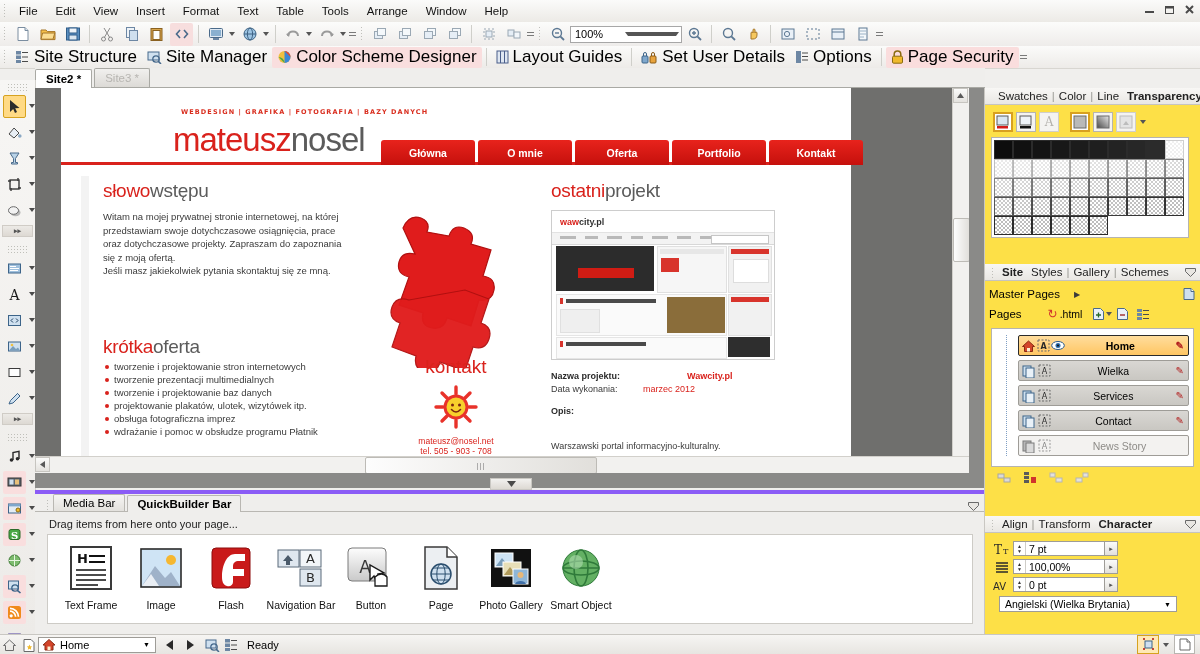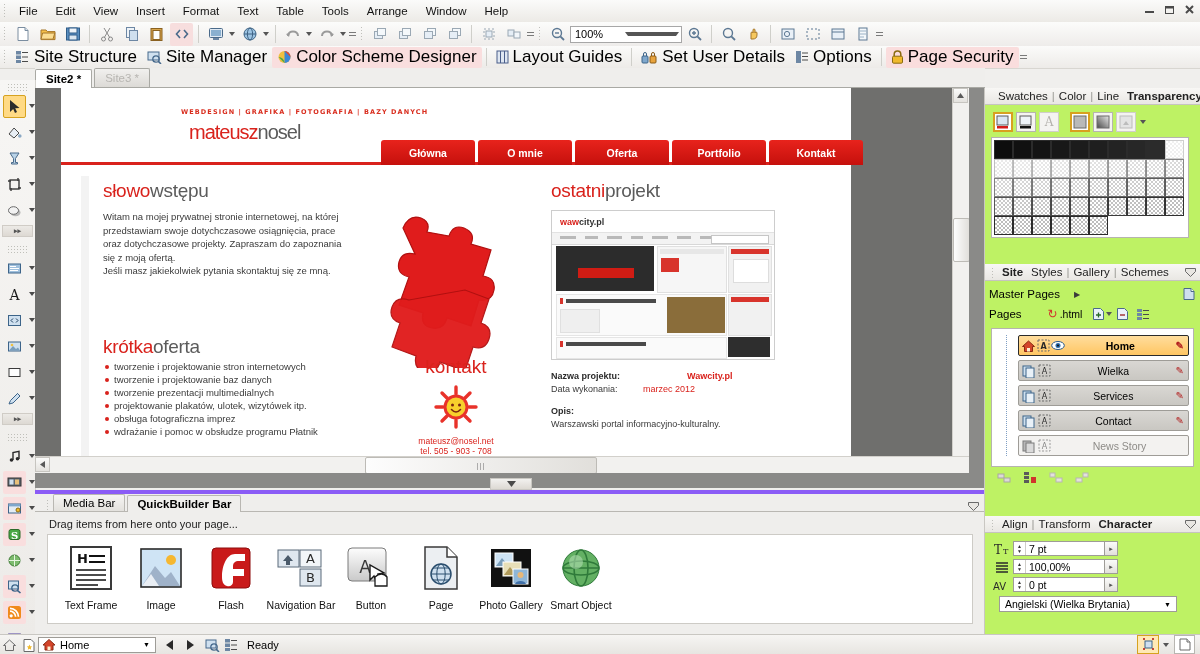--- a/index.html
+++ b/index.html
@@ -76,21 +76,21 @@
   .tcollapse b{font-size:7px;color:#555;}
 
   
   #canvaswrap{position:absolute;left:35px;top:88px;width:950px;height:400px;background:#8a8a88;}
   #canvasinner{position:absolute;left:0;top:0;width:934px;height:385px;overflow:hidden;background:#6f6f6d;}
   #page{position:absolute;left:26px;top:0;width:790px;height:385px;background:#fff;}
 
   
   .site-kw{position:absolute;left:120px;top:20px;font-size:6.5px;letter-spacing:1.1px;
            color:#d92e1f;font-weight:bold;font-family:"DejaVu Sans",sans-serif;}
-  .site-logo{position:absolute;left:128px;top:33px;font-size:20px;letter-spacing:-1px;}
+  .site-logo{position:absolute;left:112px;top:33px;font-size:33px;letter-spacing:-1px;}
   .site-logo .a{color:#d9221c;}
   .site-logo .b{color:#5b5b5b;}
   .site-rule{position:absolute;left:0;top:74px;width:100%;height:3px;background:#d9221c;}
   .site-navwrap{position:absolute;left:320px;top:52px;display:flex;gap:3px;}
   .navbtn{width:94px;height:25px;background:linear-gradient(#e8231c,#c5100c);
           color:#fff;font-weight:bold;font-size:10.5px;display:flex;align-items:center;
           justify-content:center;border-radius:3px 3px 0 0;}
   .leftcol{position:absolute;left:20px;top:88px;width:8px;bottom:0;background:#f3f3f3;}
 
   .h-red{color:#d9221c;}
@@ -120,21 +120,21 @@
   .qbtab.active{background:#efeeec;font-weight:bold;position:relative;top:1px;}
   .qbtab.idle{background:linear-gradient(#f6f5f3,#e3e1dd);}
   .qbhint{font-size:11px;padding:6px 0 4px 14px;color:#222;}
   #qbitems{margin:0 12px;height:88px;background:#fff;border:1px solid #cdcbc6;display:flex;
            align-items:flex-start;padding-left:8px;}
   .qbitem{width:70px;display:flex;flex-direction:column;align-items:center;margin-top:6px;}
   .qbicon{width:54px;height:54px;display:flex;align-items:center;justify-content:center;position:relative;}
   .qblbl{font-size:10.5px;margin-top:4px;color:#111;}
 
   
-  .dock{position:absolute;right:0;width:215px;background:#bef264;border-left:1px solid #c9c7c2;}
+  .dock{position:absolute;right:0;width:215px;background:#fde047;border-left:1px solid #c9c7c2;}
   .dockhdr{height:16px;display:flex;align-items:center;font-size:11.5px;border-bottom:1px solid #c6c4bf;
            background:linear-gradient(#f8f7f5,#e9e7e3);padding-left:3px;}
   .dhtab{padding:0 4px;color:#222;}
   .dhtab.active{font-weight:bold;}
   .dhsep{color:#9a9a95;}
   .dhmenu{margin-left:auto;margin-right:4px;}
 
   .panelbody{padding:4px 6px;}
   .swrow{display:flex;align-items:center;gap:3px;margin:3px 0 5px 2px;}
   .swbtn{width:20px;height:20px;border:1px solid #b6b4af;background:#f4f3f1;
@@ -723,22 +723,22 @@
             </g>
           </svg>
         </div>
 
         <div style="position:absolute;left:42px;top:248px;width:260px;">
           <div class="sec-h">
             <span class="h-red">krótka</span><span class="h-gray">oferta</span>
           </div>
           <ul class="offer">
             <li>tworzenie i projektowanie stron internetowych</li>
+            <li>tworzenie prezentacji multimedialnych</li>
             <li>tworzenie i projektowanie baz danych</li>
-            <li>tworzenie prezentacji multimedialnych</li>
             <li>projektowanie plakatów, ulotek, wizytówek itp.</li>
             <li>obsługa fotograficzna imprez</li>
             <li>wdrażanie i pomoc w obsłudze programu Płatnik</li>
           </ul>
         </div>
 
         <div style="position:absolute;left:330px;top:268px;width:130px;text-align:center;">
           <div class="kontakt-h">kontakt</div>
           <div style="margin-top:6px;display:flex;justify-content:center;">
             <svg width="46" height="46" viewBox="0 0 46 46">
@@ -808,21 +808,21 @@
           <div style="margin-top:10px;font-size:9px;line-height:13px;">
             <div style="display:flex;gap:44px;">
               <span style="width:92px;font-weight:bold;color:#2b2b2b;">Nazwa projektu:</span>
               <span style="color:#d9221c;font-weight:bold;">Wawcity.pl</span>
             </div>
             <div style="display:flex;">
               <span style="width:92px;color:#3a3a3a;">Data wykonania:</span>
               <span style="color:#d9221c;">marzec 2012</span>
             </div>
             <div style="margin-top:9px;font-weight:bold;color:#2b2b2b;">Opis:</div>
-            <div style="color:#3a3a3a;">Warszawski portal informacyjno-kulturalny.</div>
+            <div style="color:#3a3a3a;margin-top:22px;">Warszawski portal informacyjno-kulturalny.</div>
           </div>
         </div>
       </div>
 
       <div class="sbv">
         <div class="sbbtn">
             <svg width="7" height="5">
               <path d="M3.5 0 L7 5 L0 5z" fill="#5a5a5a"></path>
             </svg>
           </div>

